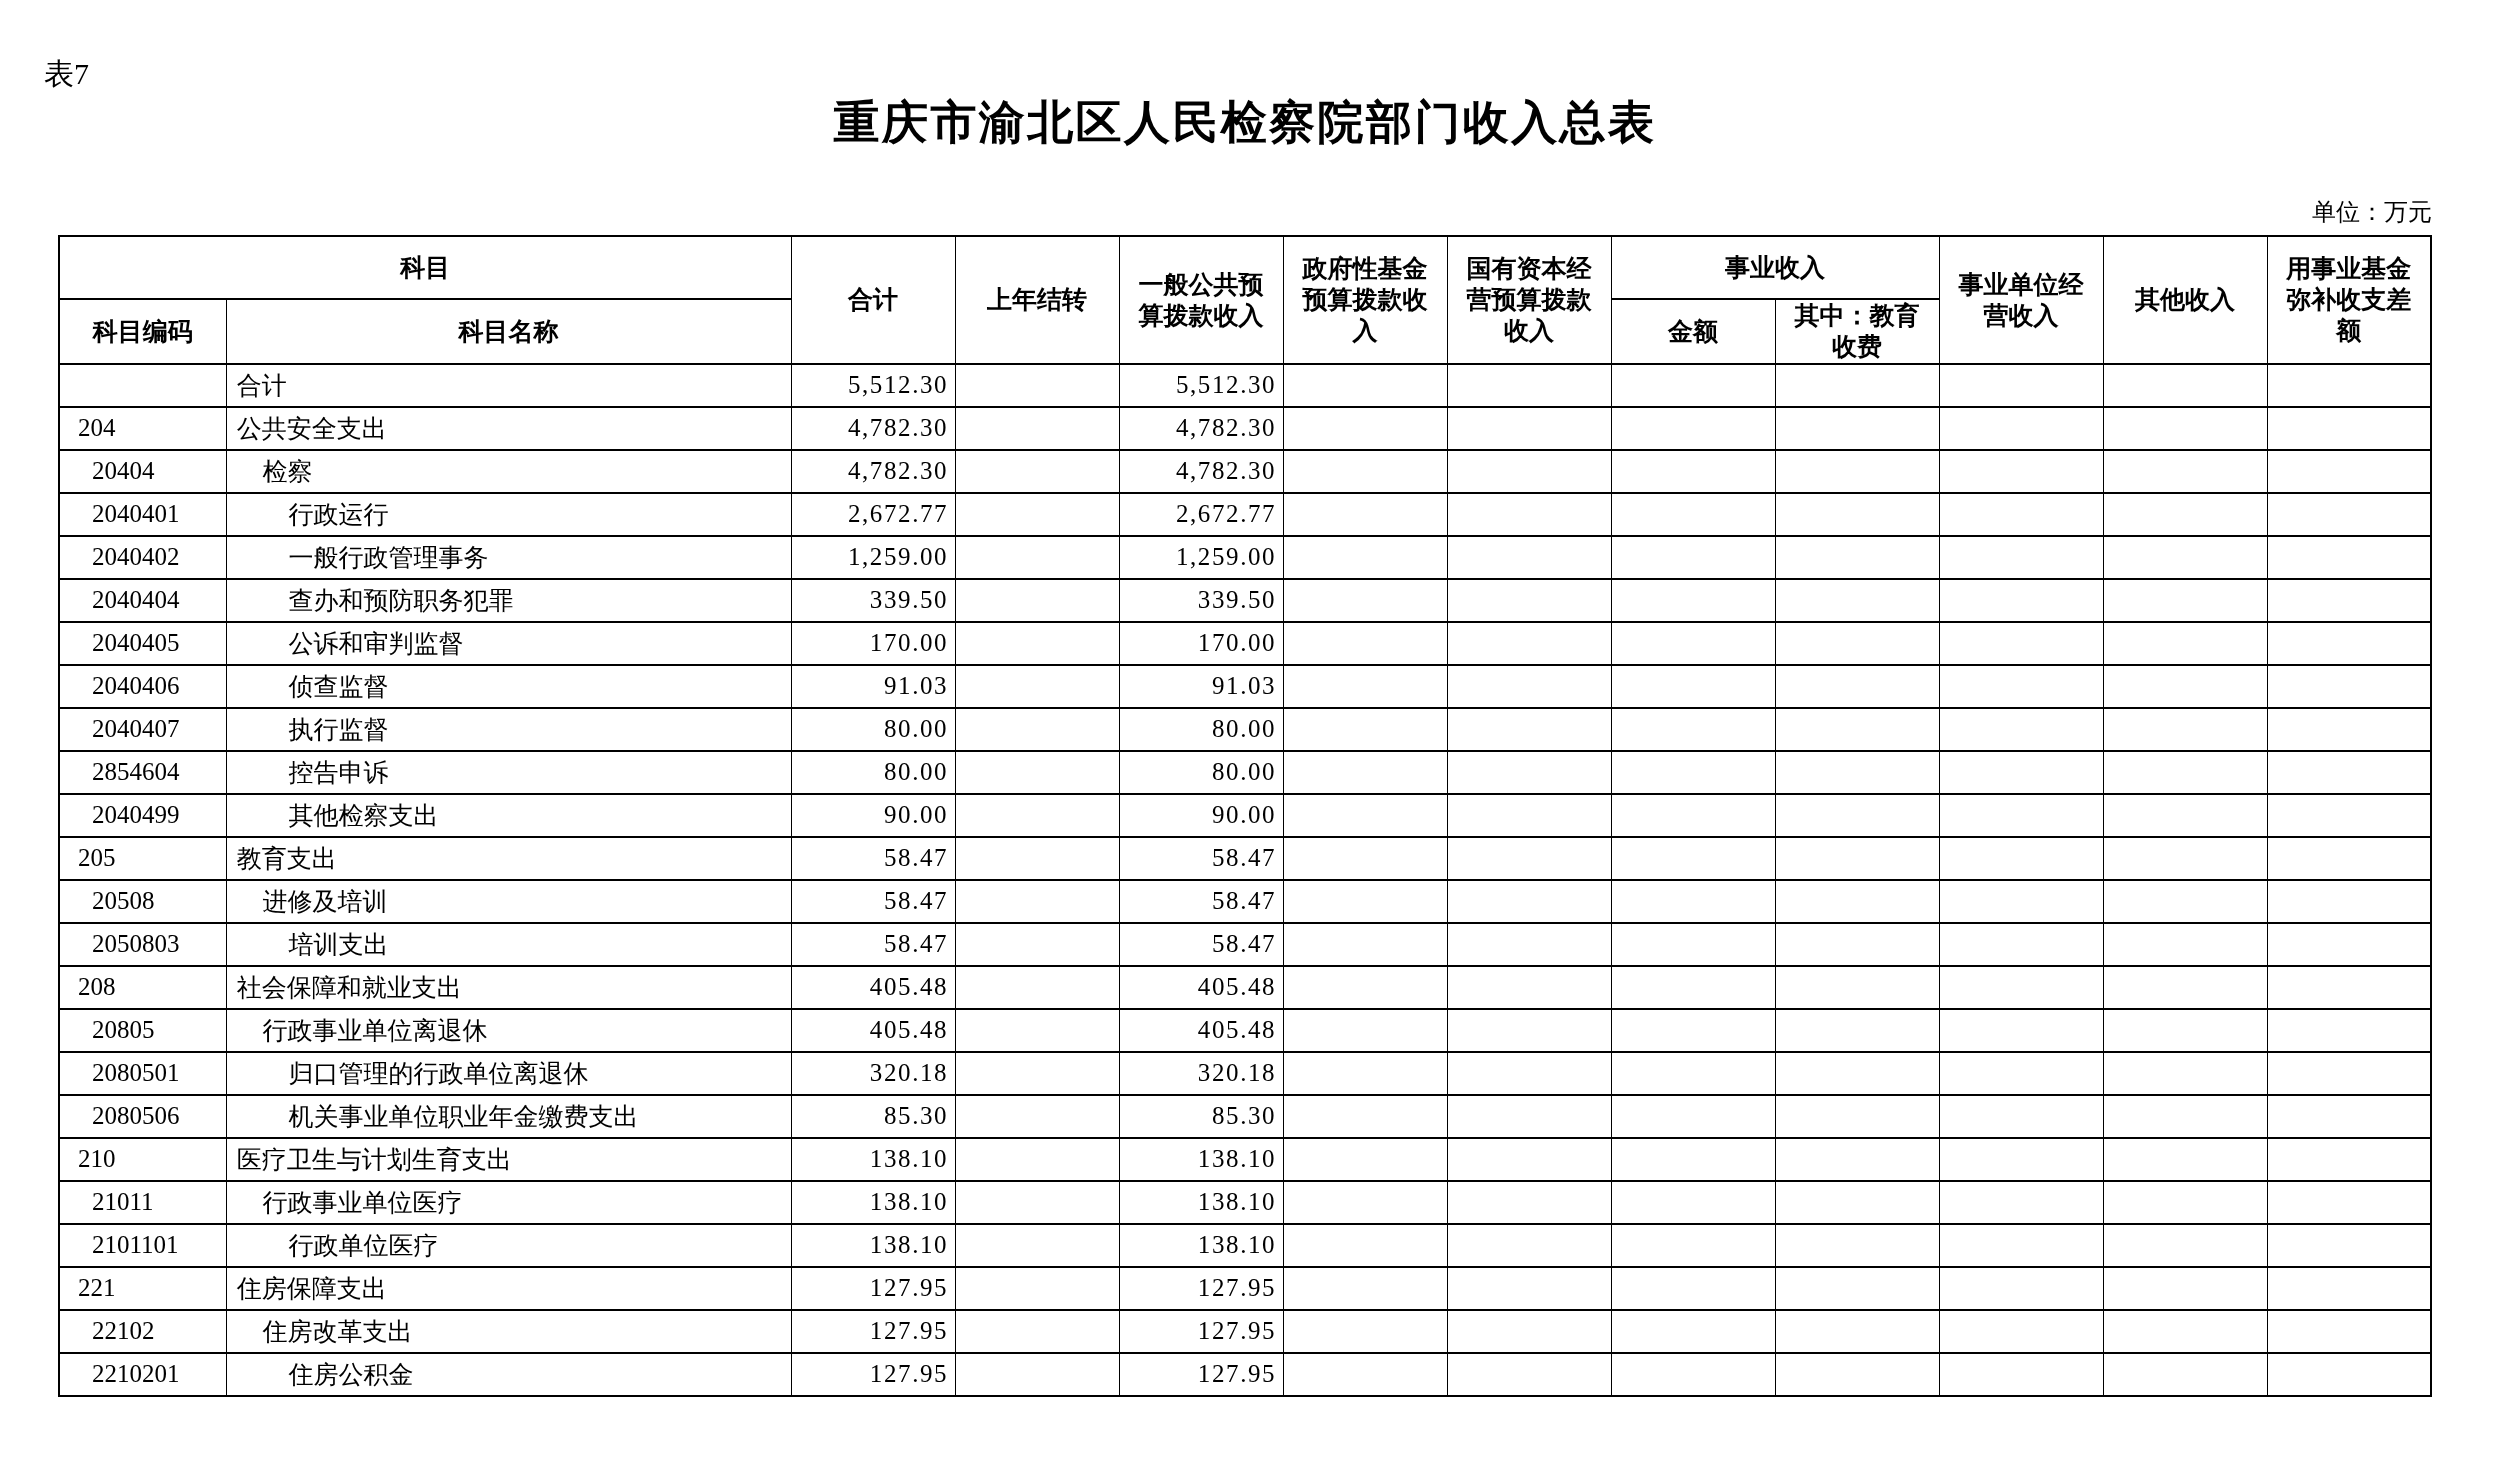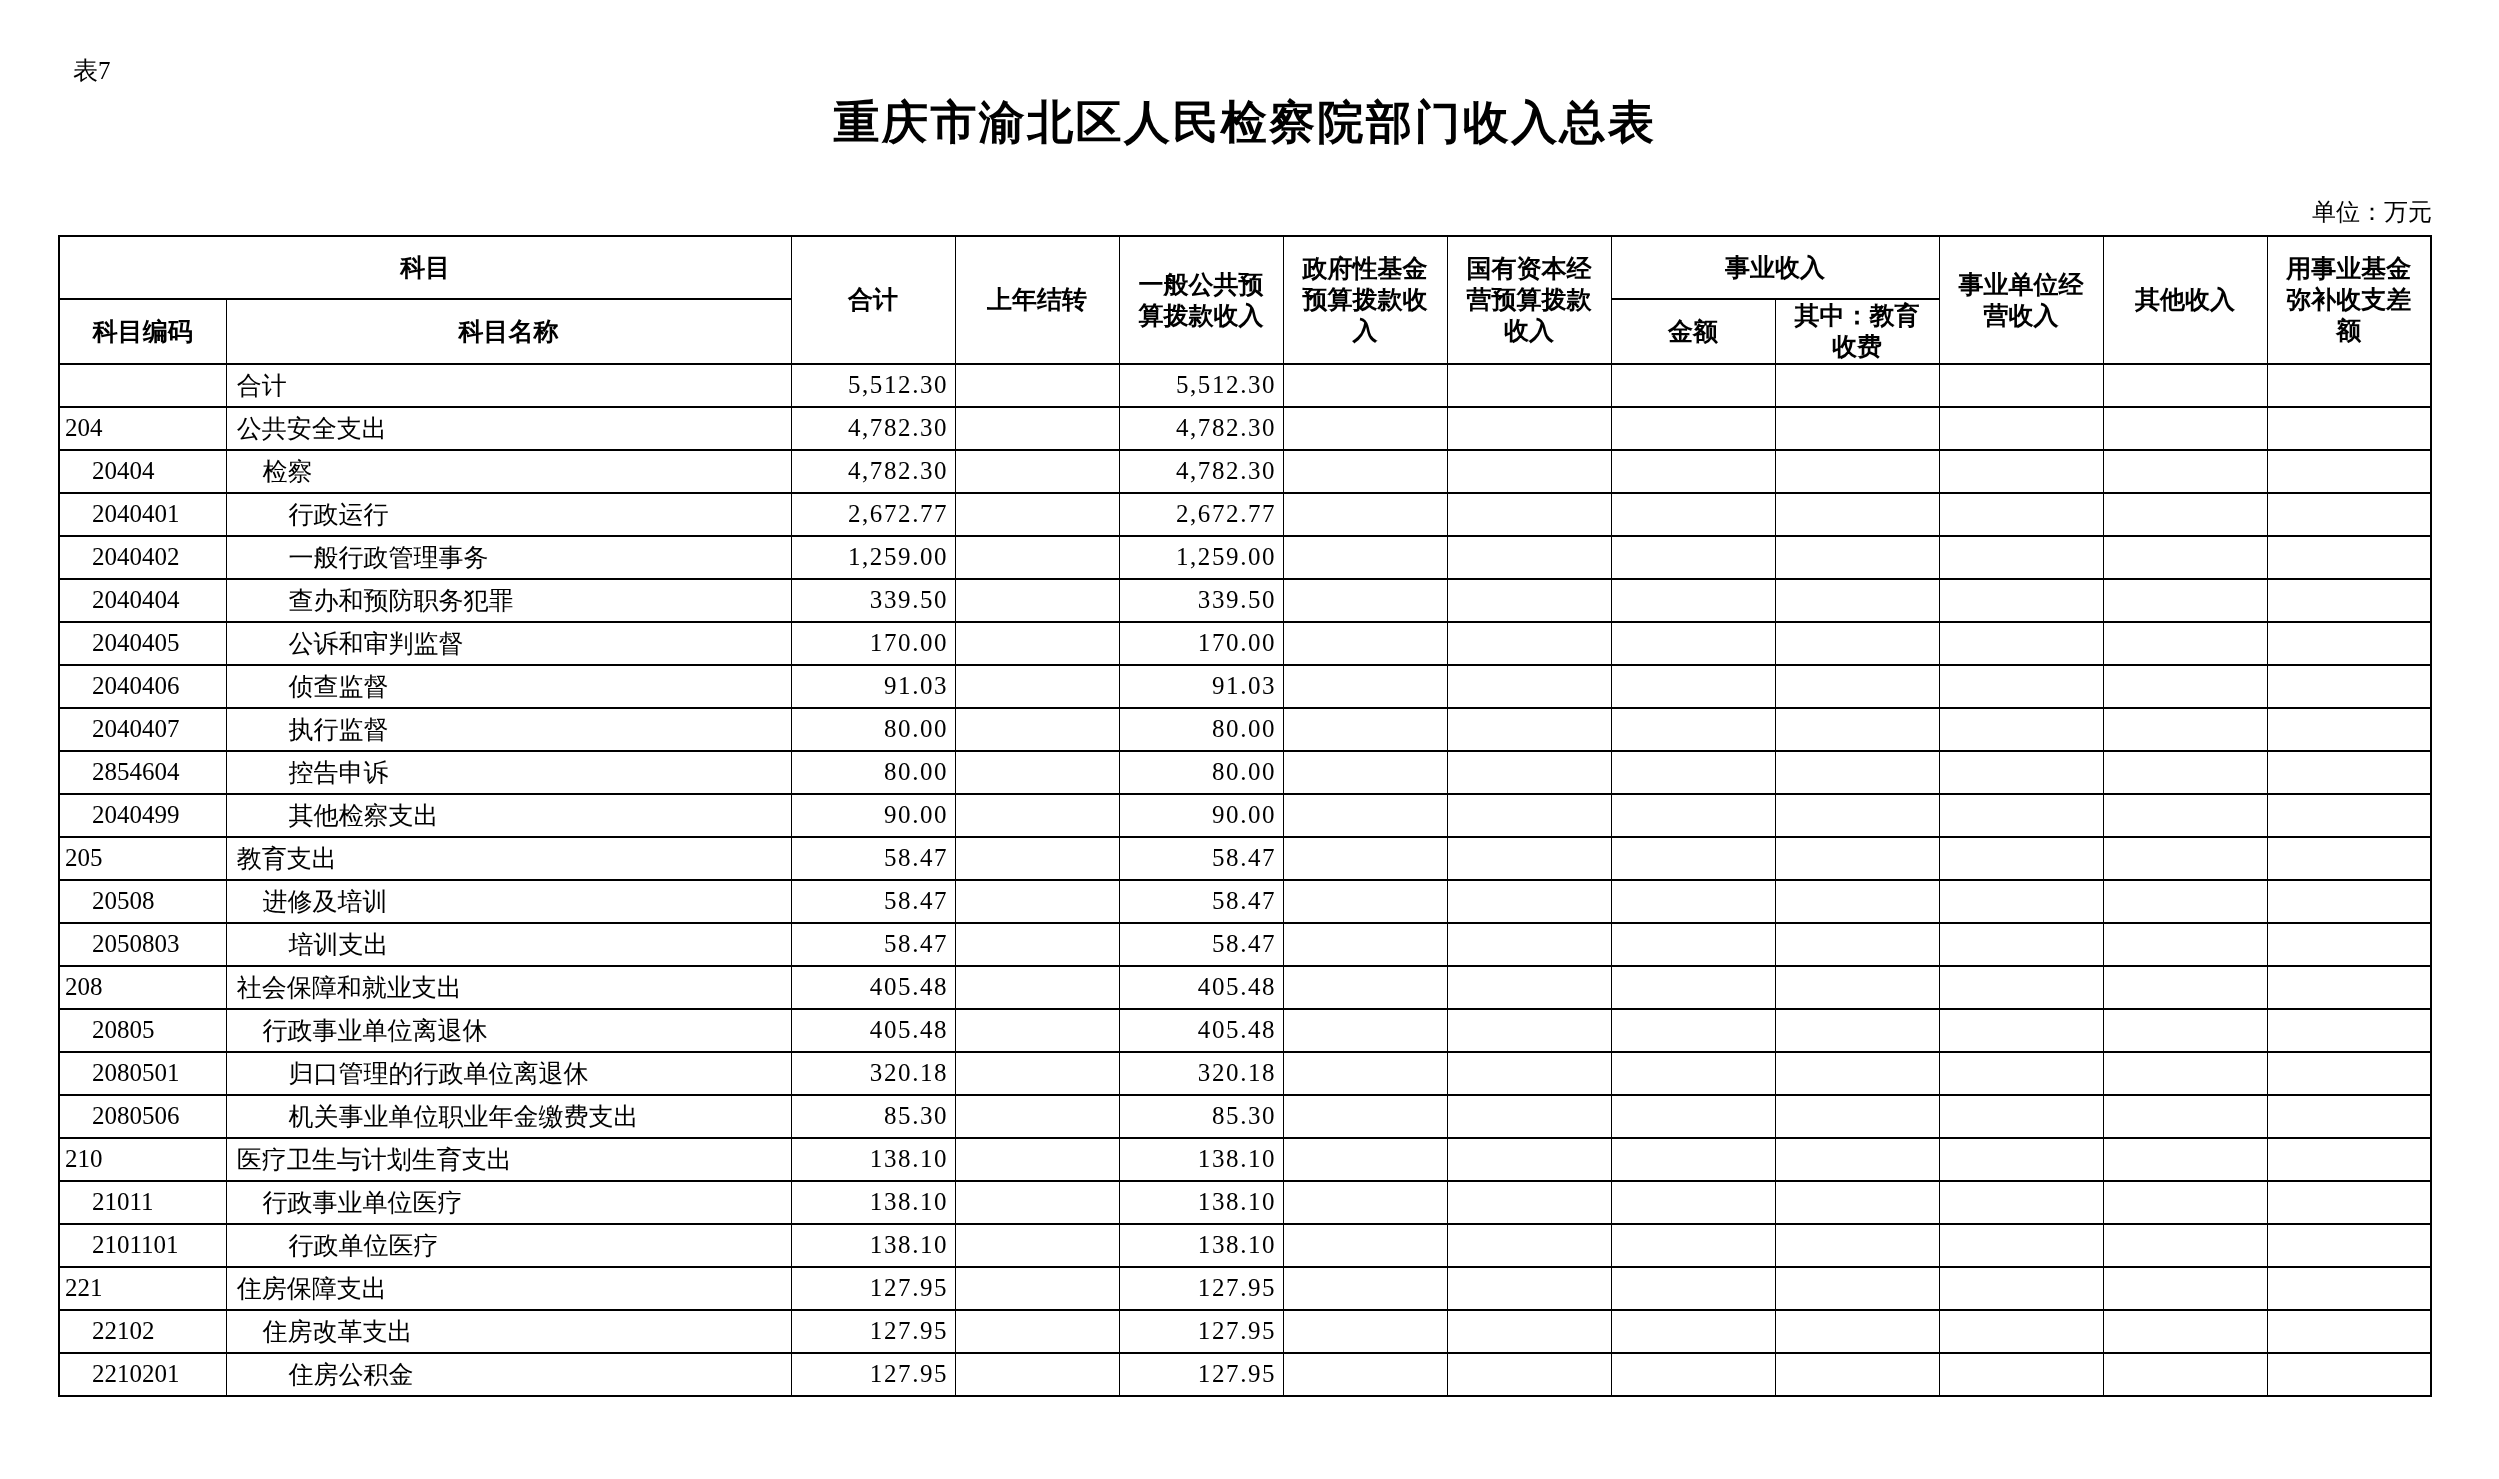--- a/index.html
+++ b/index.html
@@ -6,24 +6,24 @@
   .page {
     position: relative;
     width: 2500px;
     height: 1480px;
     background: #ffffff;
     color: #000000;
     overflow: hidden;
   }
   .sheet-label {
     position: absolute;
-    left: 73px;
+    left: 44px;
     top: 54px;
     font-family: "Liberation Serif", serif;
-    font-size: 25px;
+    font-size: 30px;
   }
   .title {
     position: absolute;
     left: 58px;
     top: 92px;
     width: 2374px;
     text-align: center;
     font-family: "Liberation Sans", sans-serif;
     font-weight: bold;
     font-size: 46px;
@@ -67,21 +67,21 @@
   tr.hrow2 { height: 62px; }
   .income-table tbody tr { height: 43px; }
   .income-table td {
     font-family: "Liberation Serif", serif;
     font-size: 25px;
     white-space: nowrap;
   }
   td.code { text-align: left; }
   td.name { text-align: left; }
   td.num  { text-align: right; padding-right: 6.3px; letter-spacing: 1.6px; }
-  td.code.lv0 { padding-left: 5px; }
+  td.code.lv0 { padding-left: 18px; }
   td.code.lv1 { padding-left: 32px; }
   td.code.lv2 { padding-left: 32px; }
   td.name.lv0 { padding-left: 10.3px; }
   td.name.lv1 { padding-left: 36px; }
   td.name.lv2 { padding-left: 62px; }
 </style>
 </head>
 <body>
 
 <div class="page">

